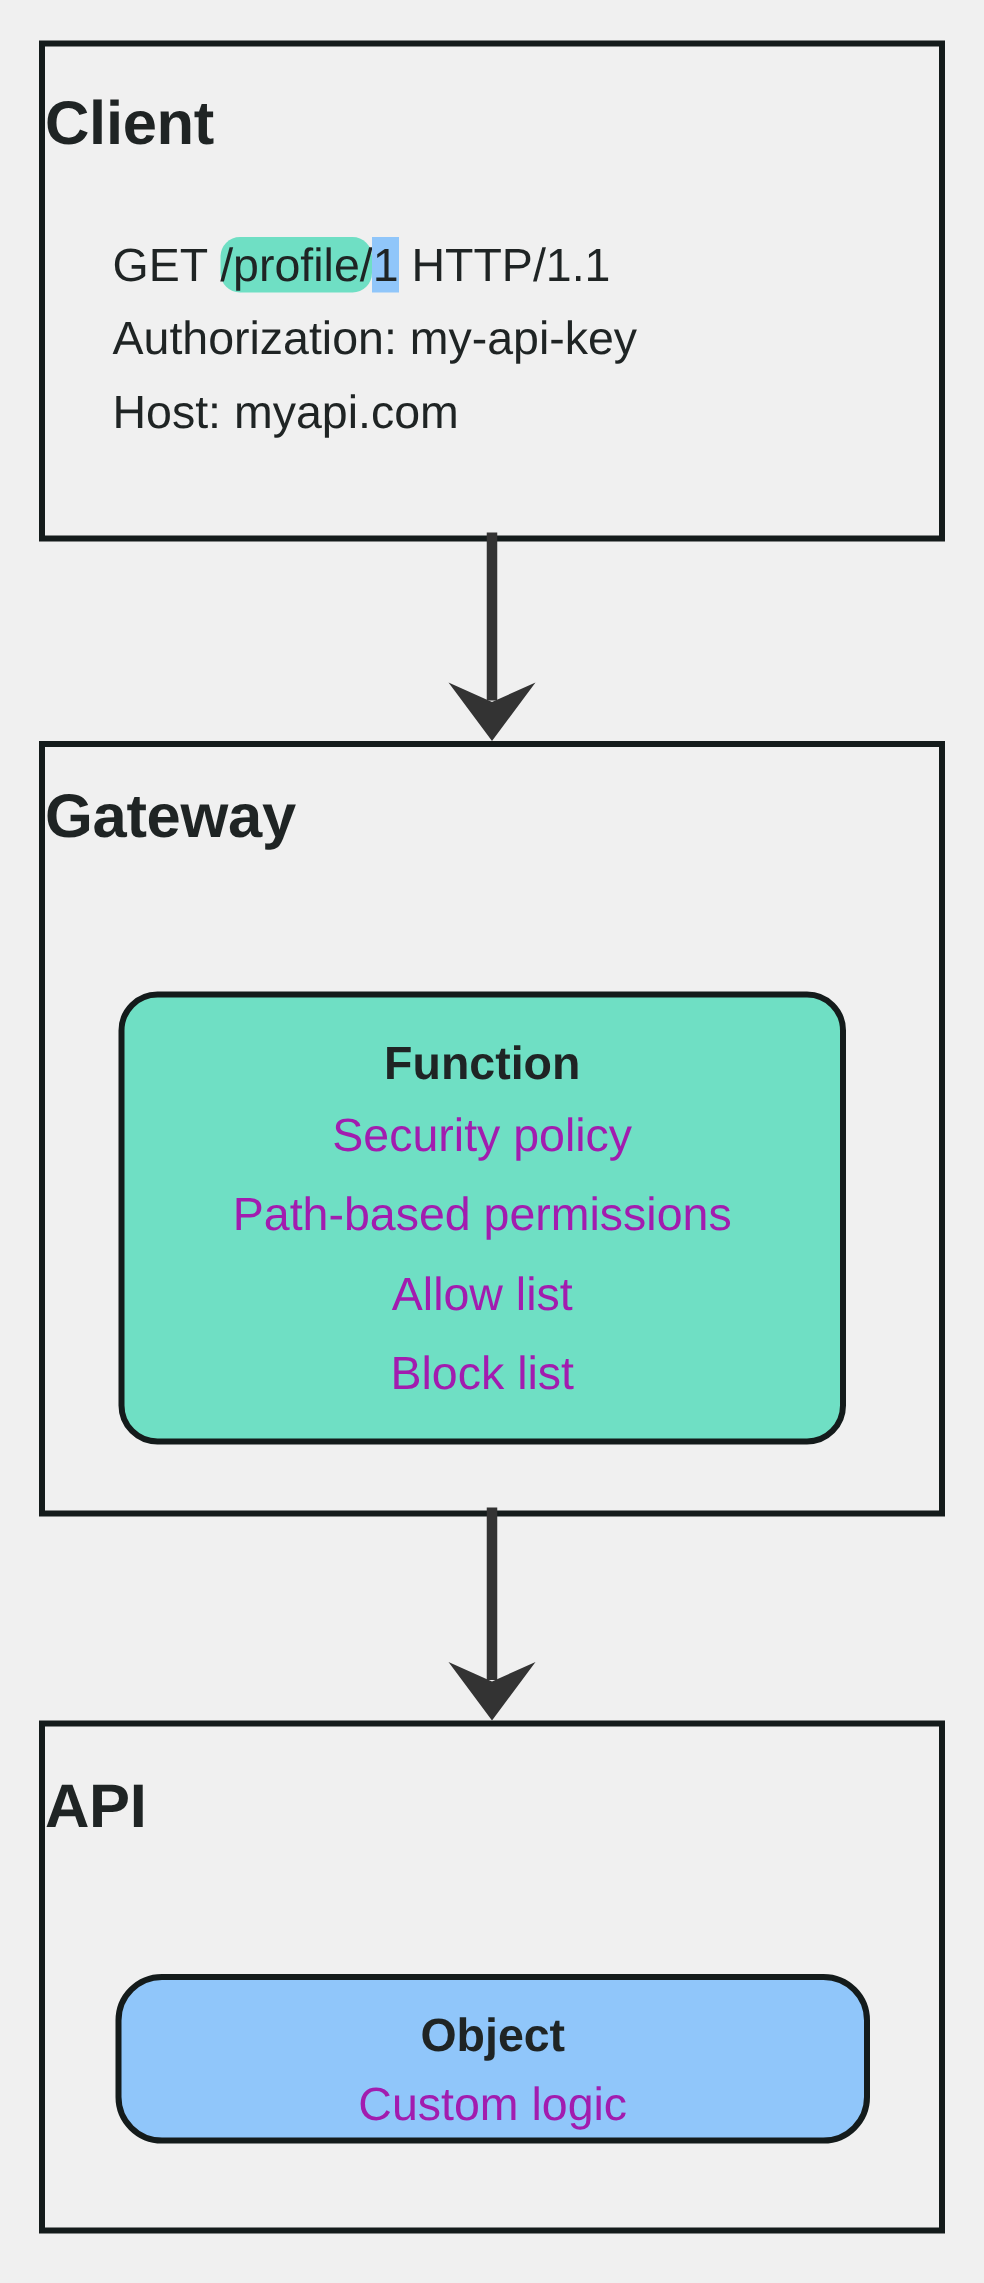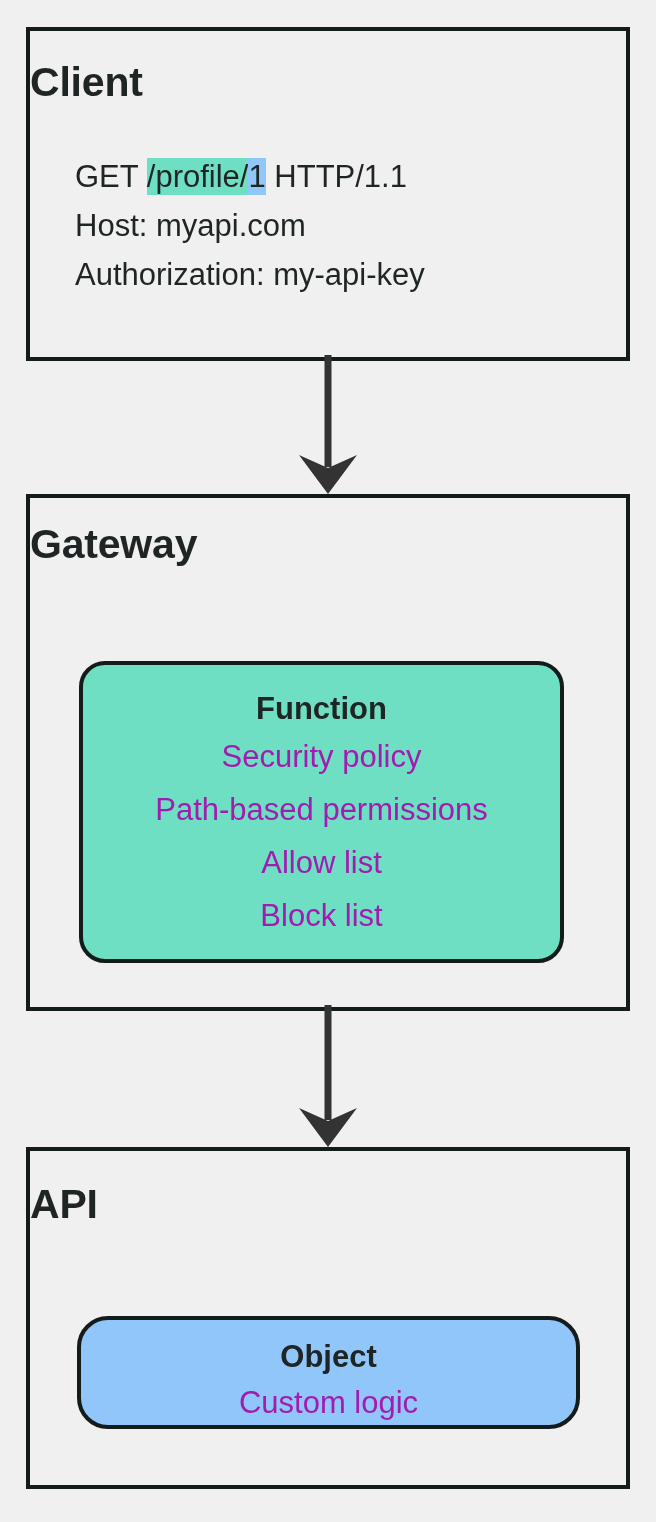--- a/index.html
+++ b/index.html
@@ -55,20 +55,21 @@
     padding-left: 45px;
     font-size: 31px;
     line-height: 49px;
     color: #1f2424;
     white-space: nowrap;
   }
   .request-line { display: block; }
   .hl-path {
     background: #6fdfc4;
     padding: 1px 0;
+    border-radius: 13px;
   }
   .hl-id {
     background: #90c6fa;
     padding: 1px 0;
   }
 
   
   .subnode {
     position: absolute;
     box-sizing: border-box;
@@ -123,22 +124,22 @@
 </head>
 <body>
 
 <div id="diagram">
 
   <div class="node" id="node-client">
     <div class="node-title">Client</div>
 
     <div class="request-block">
       <span class="request-line"><span>GET </span><span class="hl-path">/profile/</span><span class="hl-id">1</span><span> HTTP/1.1</span></span>
+      <span class="request-line">Authorization: my-api-key</span>
       <span class="request-line">Host: myapi.com</span>
-      <span class="request-line">Authorization: my-api-key</span>
     </div>
   </div>
 
   <svg class="arrow-svg" id="arrow-client-gateway" viewBox="0 0 656 145" width="656" height="145">
     <line x1="328" y1="0" x2="328" y2="112" stroke="#333333" stroke-width="7"></line>
     <path d="M 328 139 L 299 100 L 328 113 L 357 100 Z" fill="#333333"></path>
   </svg>
 
   <div class="node" id="node-gateway">
     <div class="node-title">Gateway</div>

